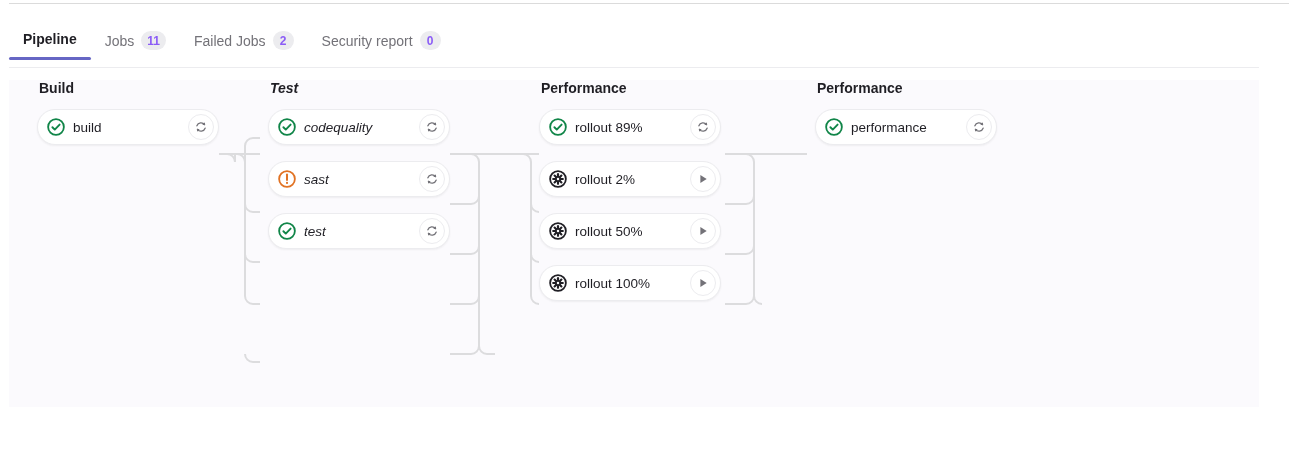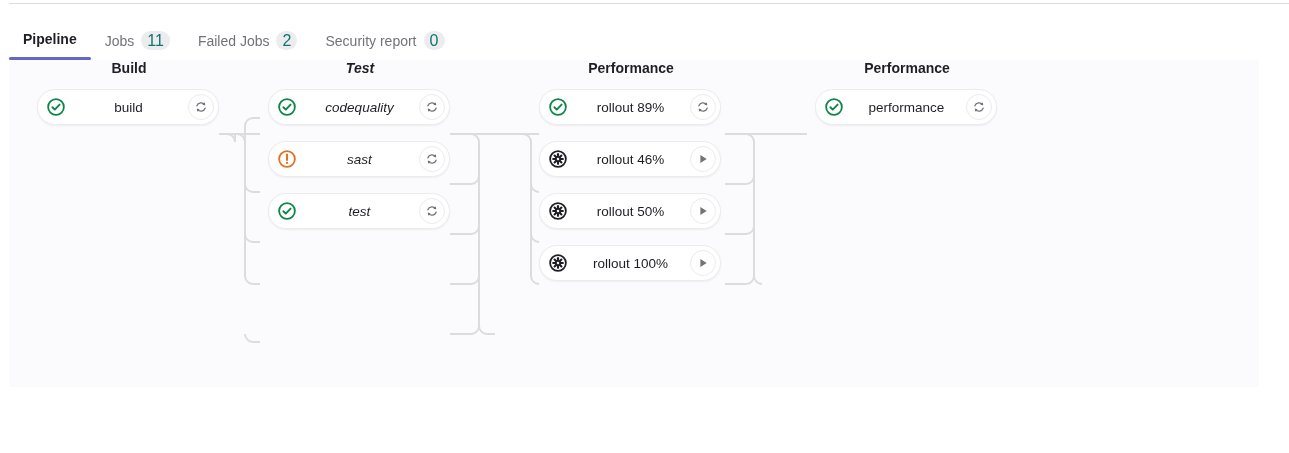--- a/index.html
+++ b/index.html
@@ -2,21 +2,21 @@
 <html><head>
 <meta charset="utf-8">
 <style>
   * { box-sizing: border-box; margin: 0; padding: 0; }
   html, body {
     width: 1289px; height: 453px;
     background: #ffffff;
     font-family: "Liberation Sans", sans-serif;
     -webkit-font-smoothing: antialiased;
   }
-  .page { position: relative; width: 1289px; height: 453px; overflow: hidden; text-align: center; }
+  .page { position: relative; width: 1289px; height: 453px; overflow: hidden; }
 
   
   .top-rule {
     position: absolute; left: 9px; top: 3px; width: 1280px; height: 1px;
     background: #dbdbdb;
   }
 
   
   .tabbar {
     position: absolute; left: 0; top: 22px; width: 1259px; height: 46px;
@@ -33,27 +33,27 @@
     position: relative; white-space: nowrap;
   }
   .tab.active { color: #1f1e24; font-weight: bold; }
   .tab.active::after {
     content: ""; position: absolute; left: 0; right: 0; bottom: 0;
     height: 3px; background: #6666c4; border-radius: 2px;
   }
   .tab-badge {
     display: inline-flex; align-items: center; justify-content: center;
     min-width: 21px; height: 19px; padding: 0 6px;
-    border-radius: 10px; background: #ececef; color: #0f766e;
-    font-size: 16px; font-weight: normal; line-height: 1;
+    border-radius: 10px; background: #ececef; color: #8b5cf6;
+    font-size: 12px; font-weight: bold; line-height: 1;
   }
 
   
   .canvas {
-    position: absolute; left: 9px; top: 60px; width: 1250px; height: 327px;
+    position: absolute; left: 9px; top: 80px; width: 1250px; height: 327px;
     background: #fbfafd;
   }
   .graph { position: absolute; left: 0; top: 0; width: 1250px; height: 327px; }
   .links { position: absolute; left: 0; top: 0; width: 1250px; height: 327px; pointer-events: none; }
 
   .stage { position: absolute; top: 0; }
   .stage-title {
     font-size: 14px; font-weight: bold; color: #1f1e24;
     padding-left: 2px; margin-bottom: 13px; white-space: nowrap;
   }
@@ -240,21 +240,21 @@
                   <line x1="8" y1="10.2" x2="8" y2="12.3" stroke="#1f1e24" stroke-width="1.9" stroke-linecap="round"></line>
                   <line x1="6.444365081389595" y1="9.555634918610405" x2="4.959440840897846" y2="11.040559159102155" stroke="#1f1e24" stroke-width="1.9" stroke-linecap="round"></line>
                   <line x1="5.8" y1="8" x2="3.7" y2="8" stroke="#1f1e24" stroke-width="1.9" stroke-linecap="round"></line>
                   <line x1="6.444365081389595" y1="6.444365081389595" x2="4.9594408408978445" y2="4.959440840897846" stroke="#1f1e24" stroke-width="1.9" stroke-linecap="round"></line>
                   <line x1="8" y1="5.8" x2="7.999999999999999" y2="3.7" stroke="#1f1e24" stroke-width="1.9" stroke-linecap="round"></line>
                   <line x1="9.555634918610405" y1="6.444365081389595" x2="11.040559159102154" y2="4.9594408408978445" stroke="#1f1e24" stroke-width="1.9" stroke-linecap="round"></line>
                 </g>
                 <circle cx="8" cy="8" r="2.7" fill="#1f1e24"></circle>
                 <circle cx="8" cy="8" r="1.05" fill="#ffffff"></circle>
               </svg>
-              <span class="job-name">rollout 46%</span>
+              <span class="job-name">rollout 2%</span>
               <div class="job-action">
                 <svg viewBox="0 0 16 16" width="14" height="14">
                   <path d="M5 3.3 L12.2 8 L5 12.7 Z" fill="#737278"></path>
                 </svg>
               </div>
             </div>
             <div class="job">
               <svg viewBox="0 0 16 16" width="18" height="18" class="job-status">
                 <circle cx="8" cy="8" r="7" fill="none" stroke="#1f1e24" stroke-width="1.6"></circle>
                 <g fill="#1f1e24">

